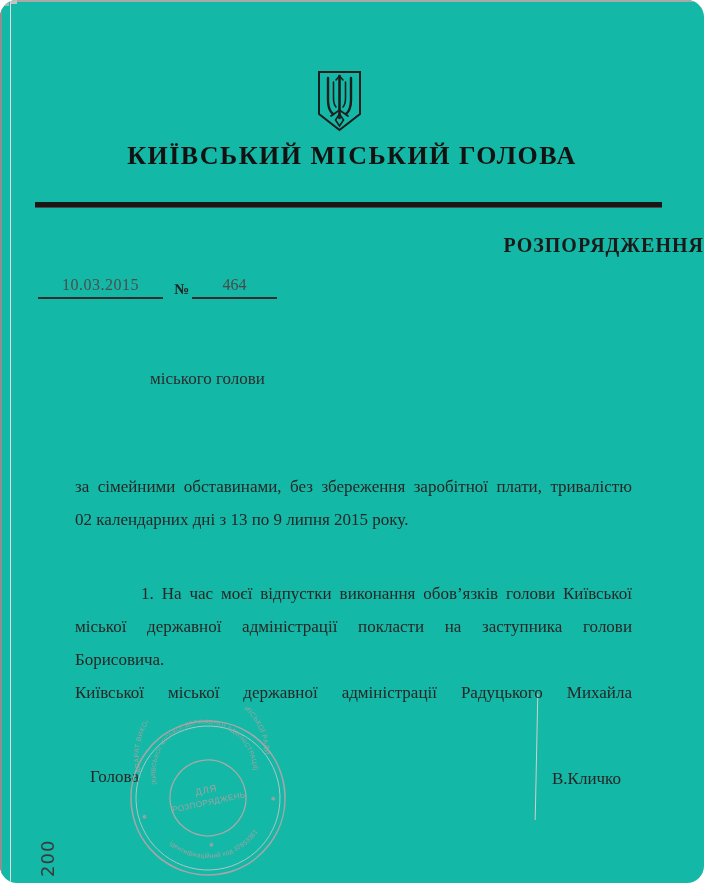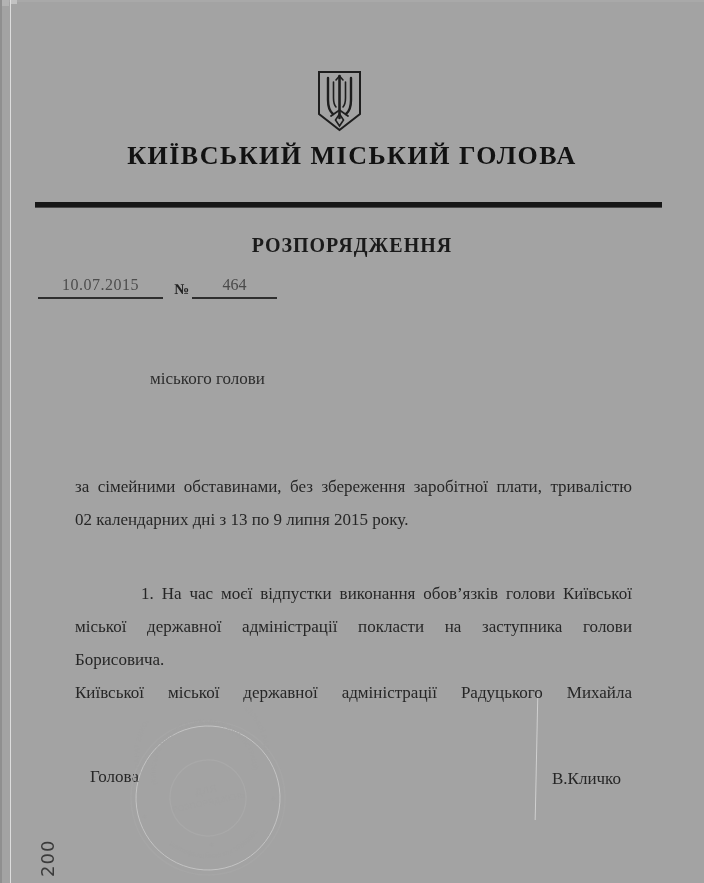--- a/index.html
+++ b/index.html
@@ -1,36 +1,36 @@
 <!DOCTYPE html>
 <html><head>
 <meta charset="utf-8">
 <style>
   * { margin:0; padding:0; box-sizing:border-box; }
   html,body { width:704px; height:883px; }
   body { font-family:"Liberation Serif", serif; background:#ffffff; }
-  #page { position:relative; width:704px; height:883px; background:#a3a3a3; overflow:hidden; }
+  #page { position:relative; width:704px; height:883px; background:#14b8a6; overflow:hidden;border-radius:17px; }
 
   
   .scan-top-line { position:absolute; left:0; top:0; width:704px; height:2px; background:#a9a9a9; }
   .scan-sq1 { position:absolute; left:0; top:0; width:9px; height:6px; background:#b3b3b3; }
   .scan-sq2 { position:absolute; left:11px; top:0; width:6px; height:4px; background:#c2c2c2; }
   .scan-left-line { position:absolute; left:0; top:0; width:2px; height:883px; background:#8f8f8f; }
   .scan-left-line2 { position:absolute; left:10px; top:0; width:1px; height:883px; background:#dddddd; }
   .scan-crease { position:absolute; left:536px; top:694px; width:1px; height:126px; background:#cfcfcf; transform:rotate(1.2deg); }
 
   .emblem { position:absolute; left:316px; top:70px; width:47px; height:63px; }
 
   .org-title { position:absolute; left:0; top:141px; width:704px; text-align:center;
     font-size:26px; font-weight:bold; letter-spacing:1.5px; color:#121212; }
 
   .thick-rule { position:absolute; left:35px; top:202px; width:627px; height:6px;
     background:#171717; border-bottom:1px solid #4a4a4a; }
 
-  .doc-type { position:absolute; left:0; top:234px; width:704px; text-align:center;
+  .doc-type { position:absolute; left:0; top:234px; width:704px; text-align:right;
     font-size:20px; font-weight:bold; letter-spacing:1px; color:#1a1a1a; }
 
   .date-value { position:absolute; left:38px; top:276px; width:125px; text-align:center;
     font-size:16px; color:#4d4d4d; letter-spacing:0.5px; }
   .date-underline { position:absolute; left:38px; top:297px; width:125px; height:2px; background:#2e2e2e; }
   .num-sign { position:absolute; left:174px; top:281px; font-size:15px; font-weight:bold; color:#222; }
   .num-value { position:absolute; left:192px; top:276px; width:85px; text-align:center;
     font-size:16px; color:#4a4a4a; }
   .num-underline { position:absolute; left:192px; top:297px; width:85px; height:2px; background:#2e2e2e; }
 
@@ -79,21 +79,21 @@
       <path d="M23.5,44 L19.5,50 L23.5,56 L27.5,50 Z" stroke-width="1.6"></path>
     </g>
   </svg>
 
   <div class="org-title">КИЇВСЬКИЙ МІСЬКИЙ ГОЛОВА</div>
 
   <div class="thick-rule"></div>
 
   <div class="doc-type">РОЗПОРЯДЖЕННЯ</div>
 
-  <div class="date-value">10.07.2015</div>
+  <div class="date-value">10.03.2015</div>
   <div class="date-underline"></div>
   <div class="num-sign">№</div>
   <div class="num-value">464</div>
   <div class="num-underline"></div>
 
   <div class="subject">
       <div class="tline">міського голови</div>
     </div>
 
   <div class="para" id="para1">

